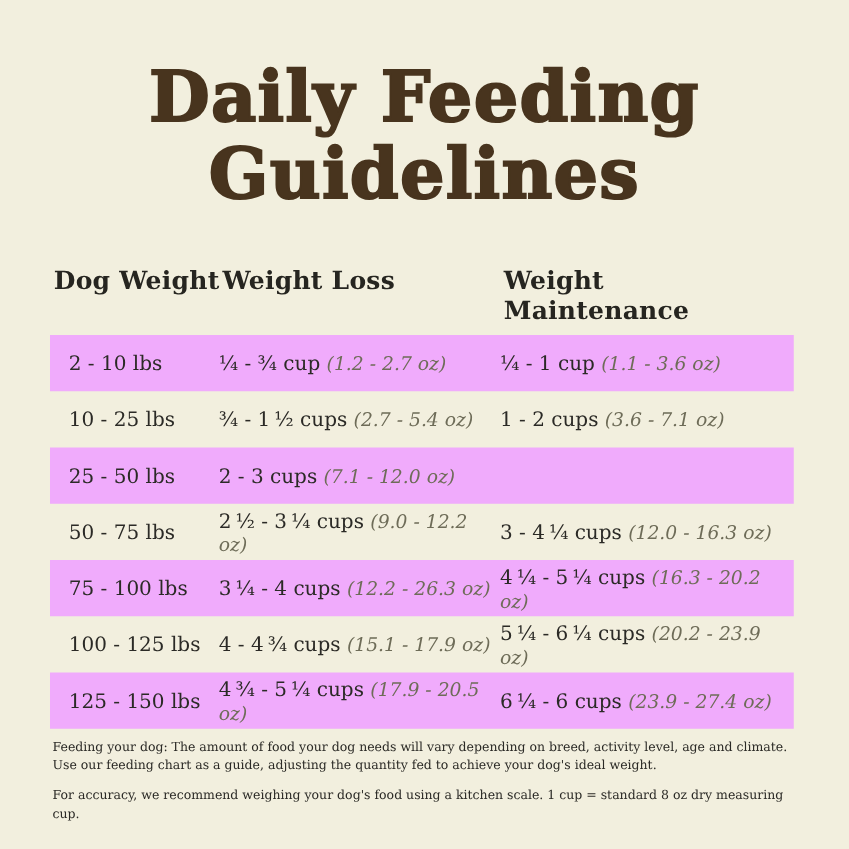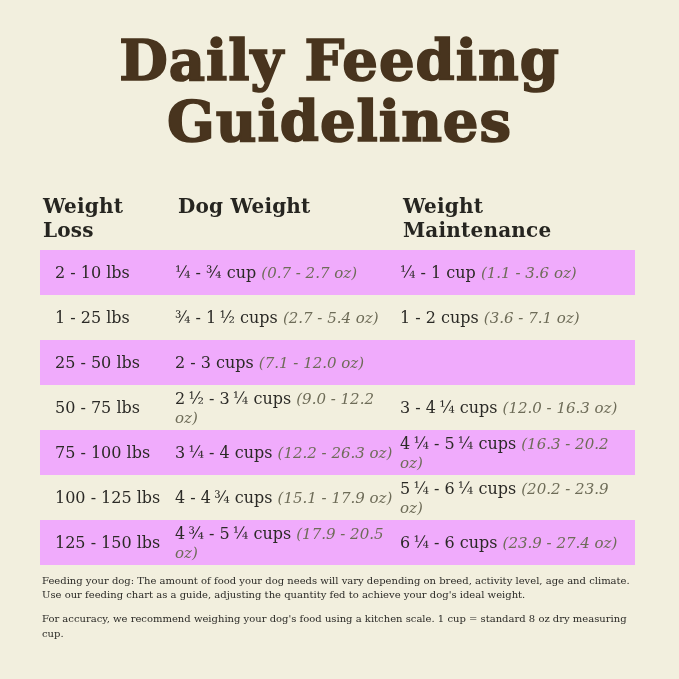--- a/index.html
+++ b/index.html
@@ -12,21 +12,21 @@
     color: #2b2a26;
     overflow: hidden;
   }
   .card {
     width: 679px;
     height: 679px;
     position: relative;
   }
   .title {
     text-align: center;
-    margin-top: 30px;
+    margin-top: 48px;
     color: #48341e;
     font-weight: bold;
     font-size: 56px;
     line-height: 61px;
     letter-spacing: 1px;
     -webkit-text-stroke: 1.7px #48341e;
   }
   .table {
     margin: 42px 44px 0 40px;
   }
@@ -67,39 +67,39 @@
 <div class="card">
 
   <div class="title">
     <div>Daily Feeding</div>
     <div>Guidelines</div>
   </div>
 
   <div class="table">
 
     <div class="thead">
+      <div class="th col1">Dog Weight</div>
       <div class="th col2">Weight Loss</div>
-      <div class="th col1">Dog Weight</div>
       <div class="th col3">Weight Maintenance</div>
     </div>
 
     <div class="row alt">
       <div class="td col1">2 - 10 lbs</div>
       <div class="td col2">
         <span>¼ - ¾ cup</span>
-        <span class="oz">(0.7 - 2.7 oz)</span>
+        <span class="oz">(1.2 - 2.7 oz)</span>
       </div>
       <div class="td col3">
         <span>¼ - 1 cup</span>
         <span class="oz">(1.1 - 3.6 oz)</span>
       </div>
     </div>
 
     <div class="row">
-      <div class="td col1">1 - 25 lbs</div>
+      <div class="td col1">10 - 25 lbs</div>
       <div class="td col2">
         <span>¾ - 1 ½ cups</span>
         <span class="oz">(2.7 - 5.4 oz)</span>
       </div>
       <div class="td col3">
         <span>1 - 2 cups</span>
         <span class="oz">(3.6 - 7.1 oz)</span>
       </div>
     </div>
 

